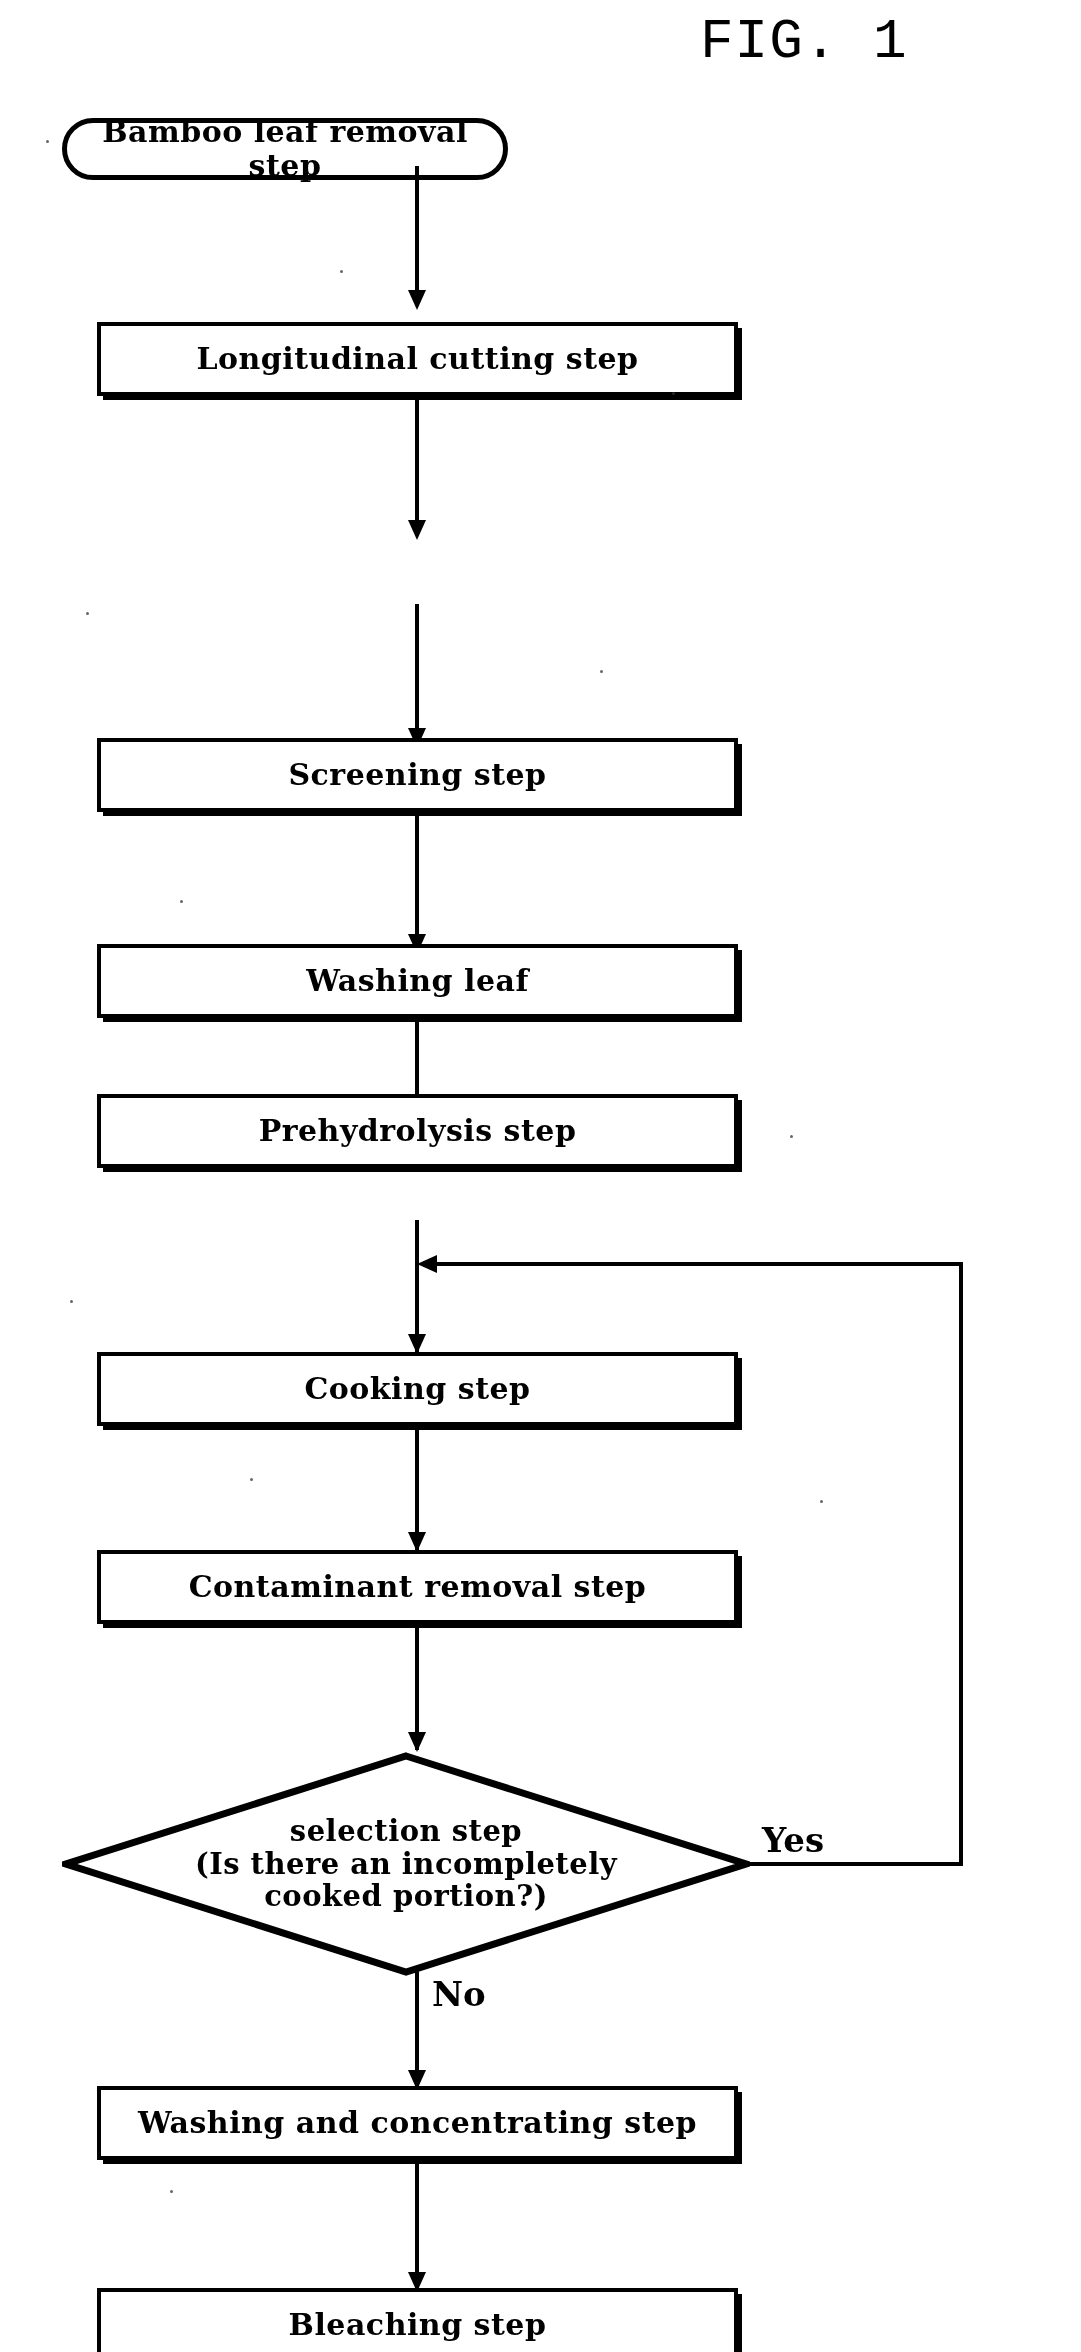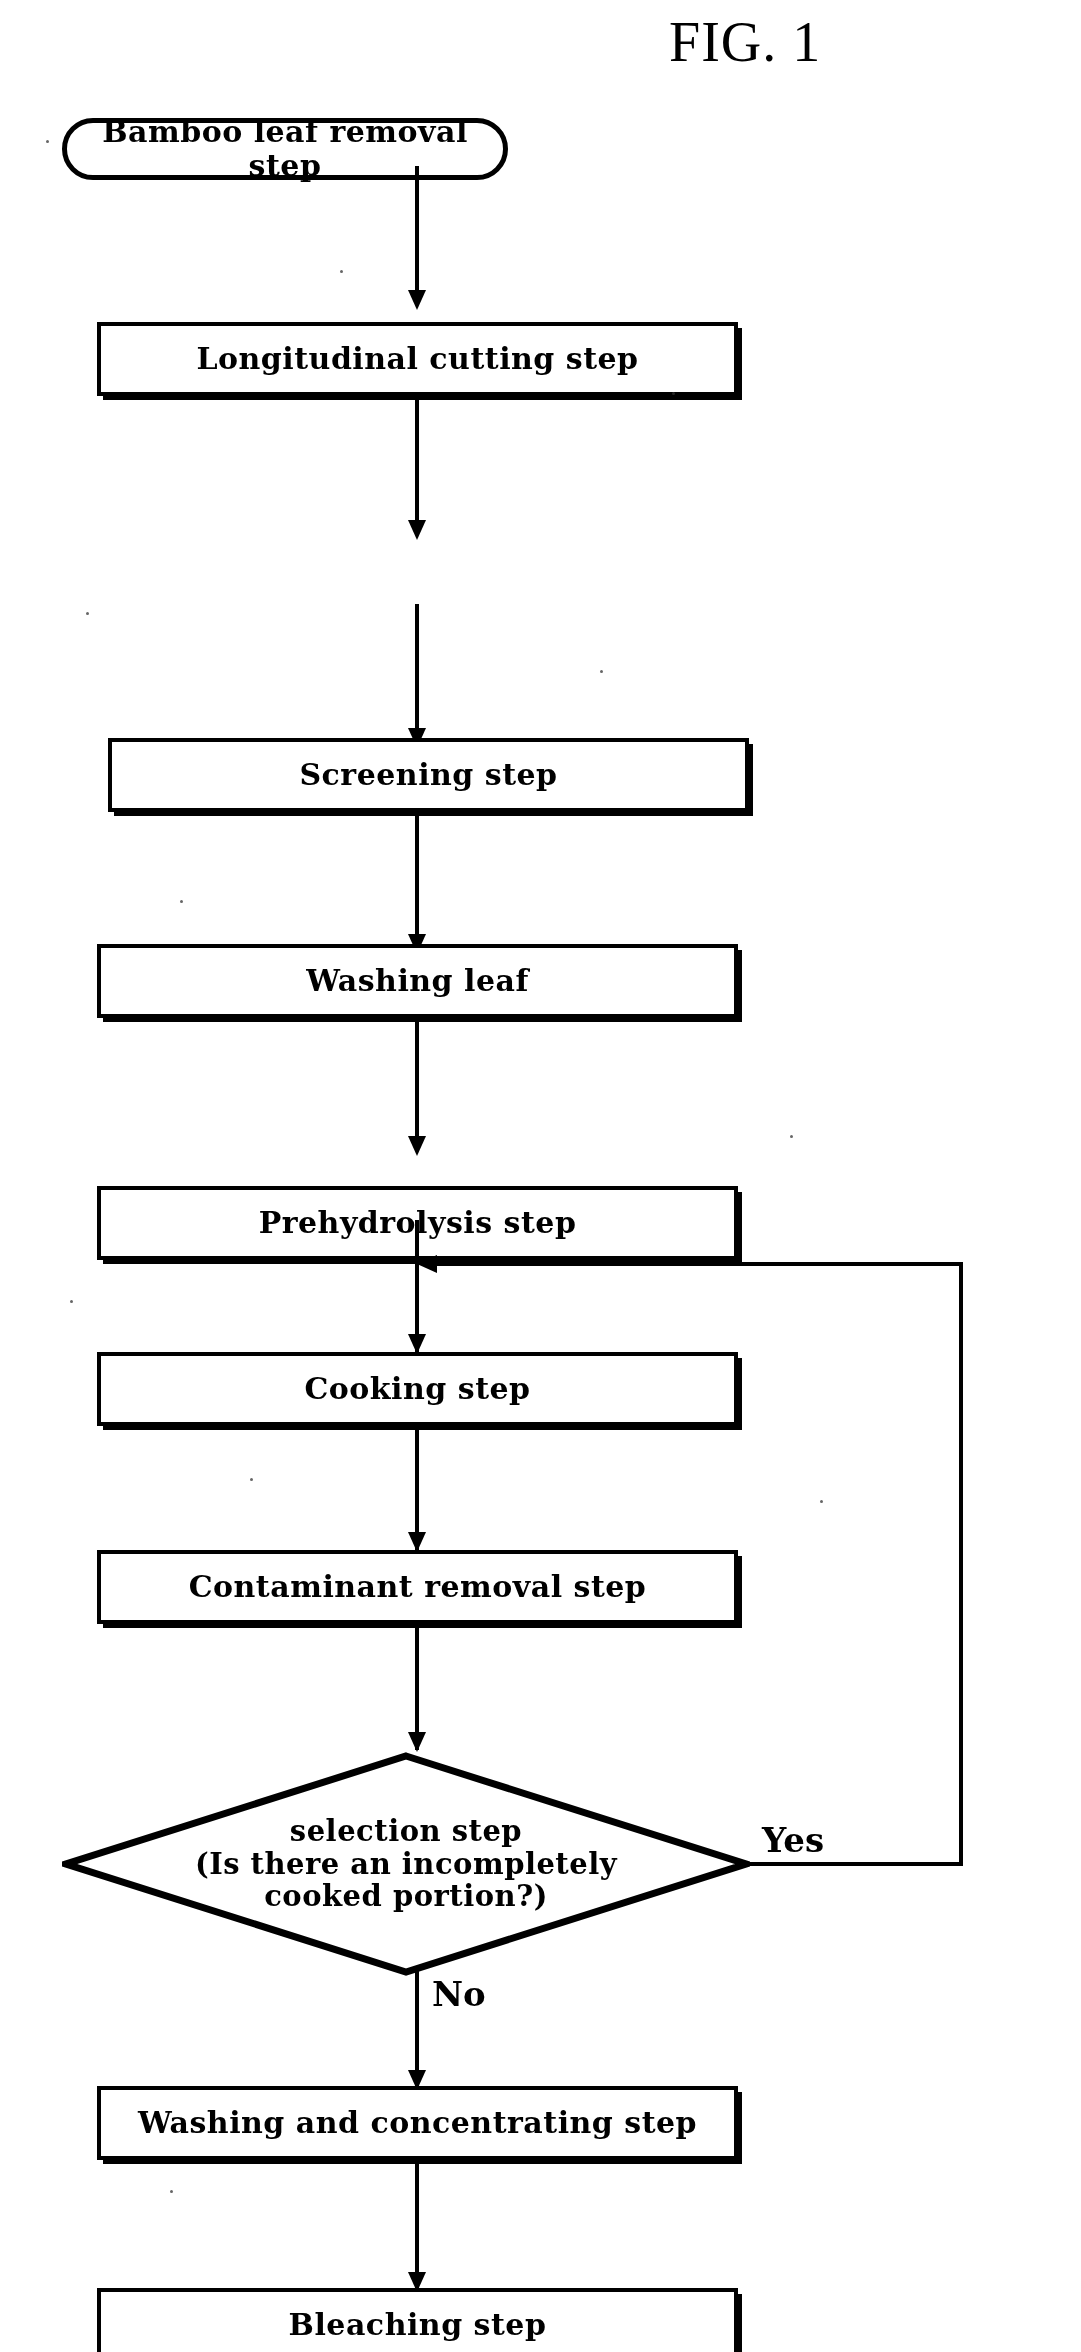--- a/index.html
+++ b/index.html
@@ -14,24 +14,24 @@
     position: relative;
     width: 1081px;
     height: 2352px;
     background: #ffffff;
     overflow: hidden;
   }
 
   
   #fig-title {
     position: absolute;
-    left: 669px;
+    left: 700px;
     top: 10px;
     width: 300px;
-    font-family: Liberation Serif, serif;
+    font-family: Liberation Mono, monospace;
     font-size: 56px;
     letter-spacing: 1px;
     color: #000;
     white-space: nowrap;
   }
 
   
   .node {
     position: absolute;
     box-sizing: border-box;
@@ -141,33 +141,33 @@
 
   <div class="node process" style="left:97px; top:322px; width:641px; height:74px;">
     <span>Longitudinal cutting step</span>
   </div>
   <div class="vline" style="left:415px; top:396px; height:138px;"></div>
   <div class="arrow-down" style="left:408px; top:520px;"></div>
 
   <div class="vline" style="left:415px; top:604px; height:136px;"></div>
   <div class="arrow-down" style="left:408px; top:728px;"></div>
 
-  <div class="node process" style="left:108px; top:738px; width:641px; height:74px;">
+  <div class="node process" style="left:97px; top:738px; width:641px; height:74px;">
     <span>Screening step</span>
   </div>
   <div class="vline" style="left:415px; top:812px; height:134px;"></div>
   <div class="arrow-down" style="left:408px; top:934px;"></div>
 
   <div class="node process" style="left:97px; top:944px; width:641px; height:74px;">
     <span>Washing leaf</span>
   </div>
   <div class="vline" style="left:415px; top:1018px; height:132px;"></div>
   <div class="arrow-down" style="left:408px; top:1136px;"></div>
 
-  <div class="node process" style="left:97px; top:1186px; width:641px; height:74px;">
+  <div class="node process" style="left:97px; top:1094px; width:641px; height:74px;">
     <span>Prehydrolysis step</span>
   </div>
   <div class="vline" style="left:415px; top:1220px; height:134px;"></div>
   <div class="arrow-down" style="left:408px; top:1334px;"></div>
 
   <div class="node process" style="left:97px; top:1352px; width:641px; height:74px;">
     <span>Cooking step</span>
   </div>
   <div class="vline" style="left:415px; top:1426px; height:124px;"></div>
   <div class="arrow-down" style="left:408px; top:1532px;"></div>

